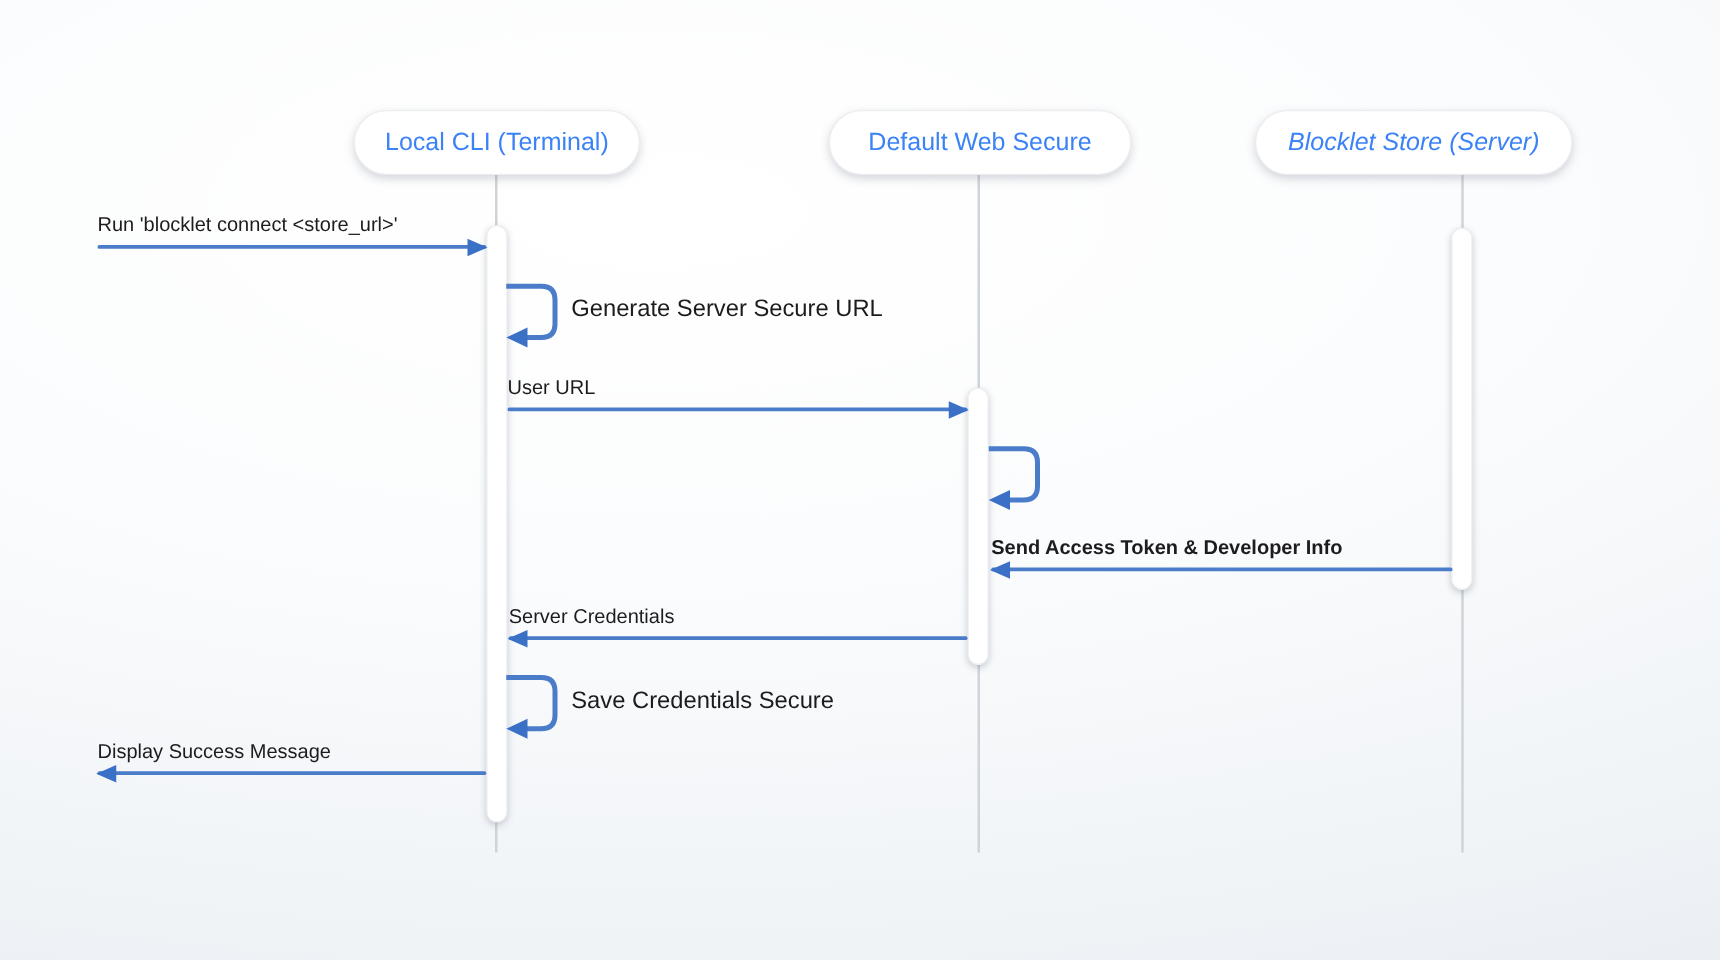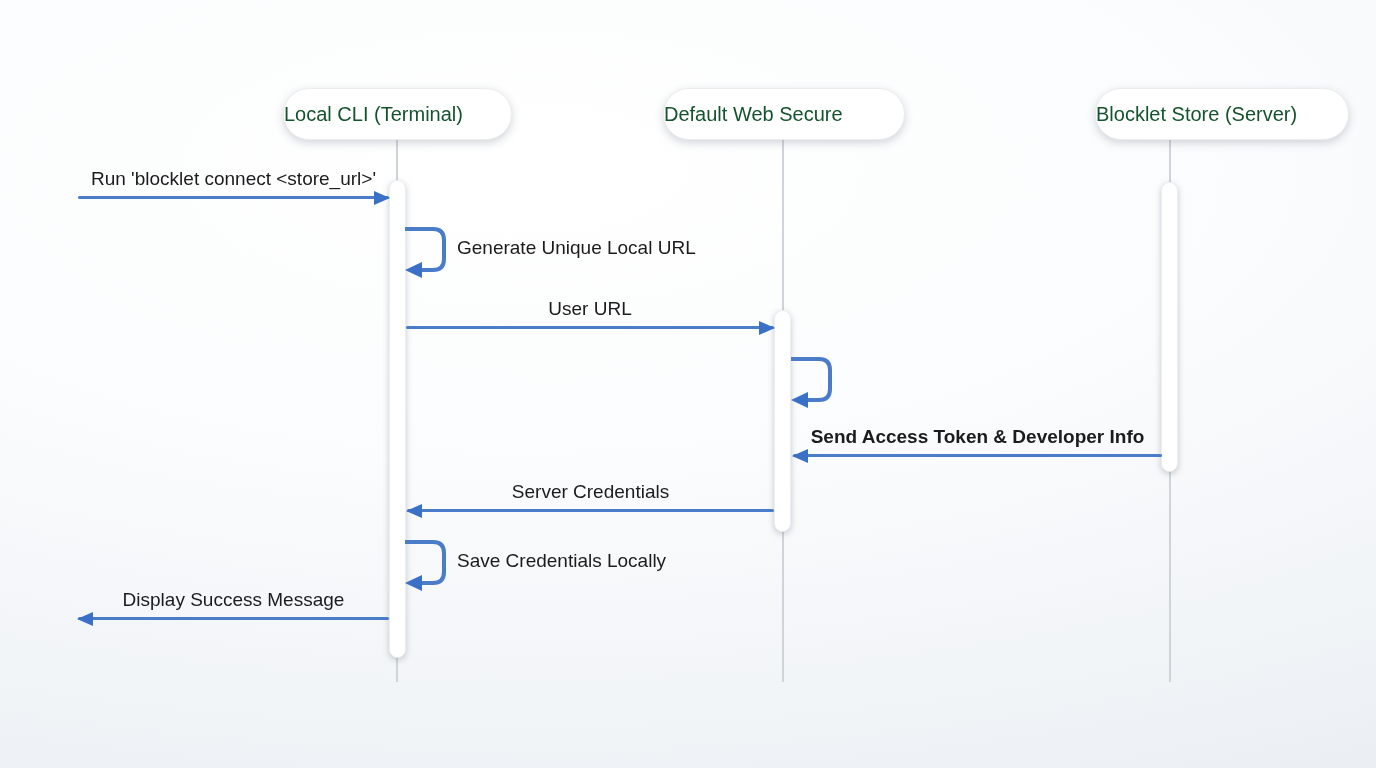--- a/index.html
+++ b/index.html
@@ -10,42 +10,42 @@
     position:relative; width:1376px; height:768px;
     background:
       radial-gradient(130% 95% at 38% 22%, #ffffff 0%, #fbfcfd 40%, #f2f5f8 72%, #e9edf2 100%);
   }
 
   
   .actor {
     position:absolute; top:88px; height:52px;
     background:#ffffff; border:1px solid #ededef; border-radius:26px;
     box-shadow:0 3px 8px rgba(110,120,135,0.30);
-    display:flex; align-items:center; justify-content:flex-start;
-    font-size:20px; color:#14532d; white-space:nowrap;
+    display:flex; align-items:center; justify-content:center;
+    font-size:20px; color:#3b82f6; white-space:nowrap;
   }
 
   
   .lifeline {
     position:absolute; top:140px; width:2px; height:542px;
     background:#cfd4da;
   }
 
   
   .activation {
     position:absolute; width:17px; background:#ffffff;
     border:1px solid #eceef1; border-radius:9px;
     box-shadow:0 2px 6px rgba(110,120,135,0.38);
   }
 
   
   .msg { position:absolute; height:34px; }
   .msg .label {
     position:absolute; left:0; right:0; bottom:9px;
-    text-align:center; font-size:19px; color:#1c1c1e; white-space:nowrap;
+    text-align:left; font-size:16px; color:#1c1c1e; white-space:nowrap;
   }
   .msg .line {
     position:absolute; left:0; right:0; bottom:0; height:3px;
     background:#4a7cc9; border-radius:2px;
   }
   .head-right {
     position:absolute; right:-1px; bottom:-6px; width:0; height:0;
     border-top:7px solid transparent; border-bottom:7px solid transparent;
     border-left:16px solid #3a70c6;
   }
@@ -71,41 +71,41 @@
   <div class="lifeline" style="left:396px;"></div>
   <div class="lifeline" style="left:782px;"></div>
   <div class="lifeline" style="left:1169px;"></div>
 
   <div class="actor" style="left:283px;  width:229px;">
     <span>Local CLI (Terminal)</span>
   </div>
   <div class="actor" style="left:663px;  width:242px;">
     <span>Default Web Secure</span>
   </div>
-  <div class="actor" style="left:1095px; width:254px;">
+  <div class="actor" style="left:1004px; width:254px;font-style:italic;">
     <span>Blocklet Store (Server)</span>
   </div>
 
   <div class="activation" style="left:389px;  top:180px; height:478px;"></div>
   <div class="activation" style="left:774px;  top:310px; height:222px;"></div>
   <div class="activation" style="left:1161px; top:182px; height:290px;"></div>
 
   <div class="msg" style="left:78px; top:165px; width:311px;">
     <div class="label">Run 'blocklet connect &lt;store_url&gt;'</div>
     <div class="line">
         <span class="head-right"></span>
       </div>
   </div>
 
   <svg class="loop-svg" style="left:404px; top:226px;" width="52" height="56" viewBox="0 0 52 56">
     <path d="M1 3 H29 Q40 3 40 14 V33 Q40 44 29 44 H17" fill="none" stroke="#4a7cc9" stroke-width="4"></path>
     <polygon points="18,36 18,52 1,44" fill="#3a70c6"></polygon>
   </svg>
   <div class="loop-label" style="left:457px; top:235px;">
-    <span>Generate Unique Local URL</span>
+    <span>Generate Server Secure URL</span>
   </div>
 
   <div class="msg" style="left:406px; top:295px; width:368px;">
     <div class="label">User URL</div>
     <div class="line">
         <span class="head-right"></span>
       </div>
   </div>
 
   <svg class="loop-svg" style="left:790px; top:356px;" width="52" height="56" viewBox="0 0 52 56">
@@ -125,21 +125,21 @@
     <div class="line">
         <span class="head-left"></span>
       </div>
   </div>
 
   <svg class="loop-svg" style="left:404px; top:539px;" width="52" height="56" viewBox="0 0 52 56">
     <path d="M1 3 H29 Q40 3 40 14 V33 Q40 44 29 44 H17" fill="none" stroke="#4a7cc9" stroke-width="4"></path>
     <polygon points="18,36 18,52 1,44" fill="#3a70c6"></polygon>
   </svg>
   <div class="loop-label" style="left:457px; top:548px;">
-    <span>Save Credentials Locally</span>
+    <span>Save Credentials Secure</span>
   </div>
 
   <div class="msg" style="left:78px; top:586px; width:311px;">
     <div class="label">Display Success Message</div>
     <div class="line">
         <span class="head-left"></span>
       </div>
   </div>
 
 </div>

